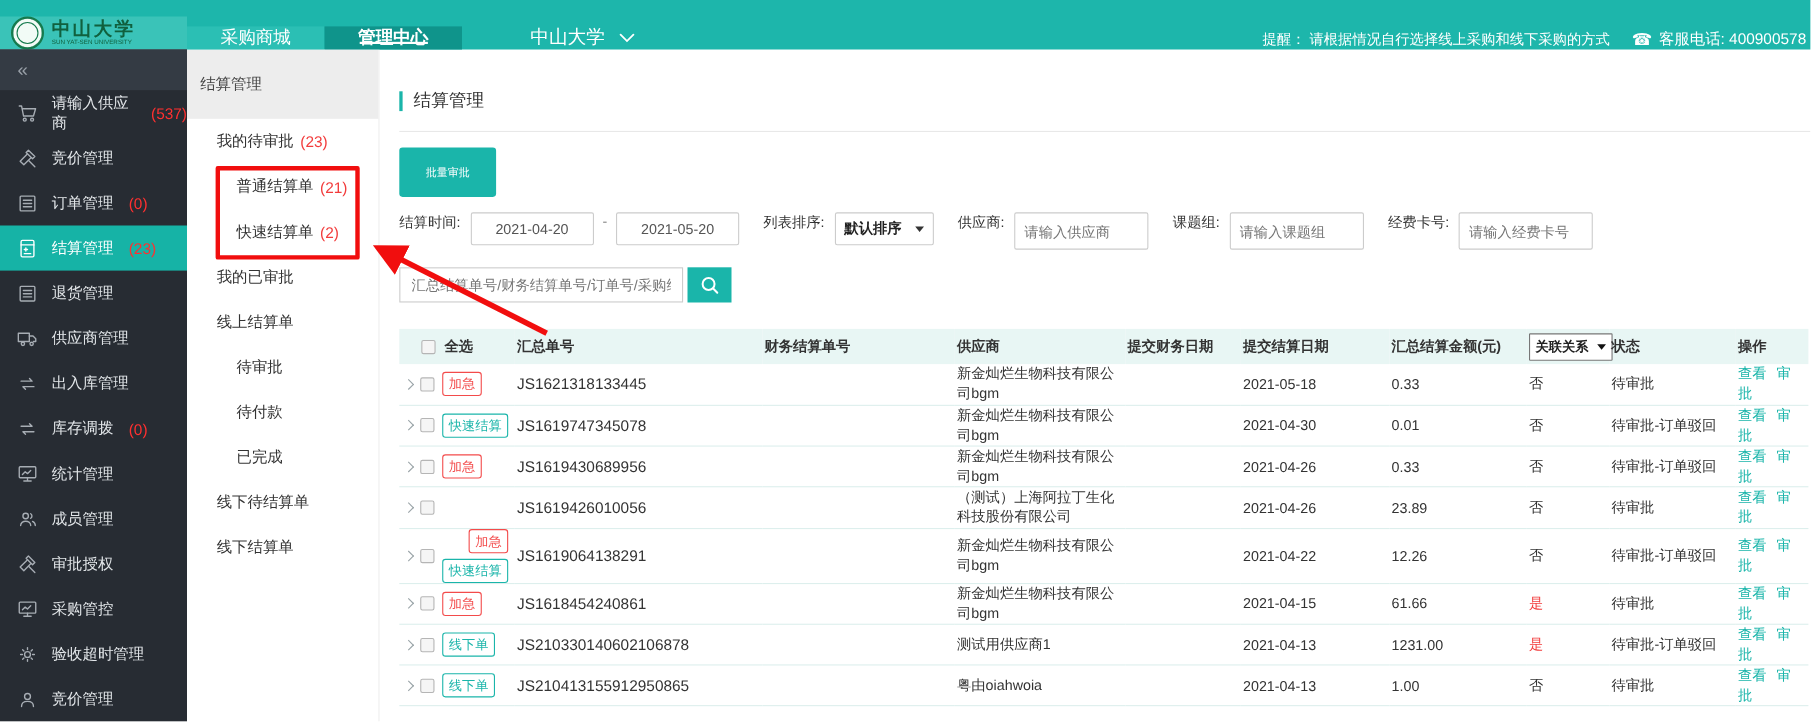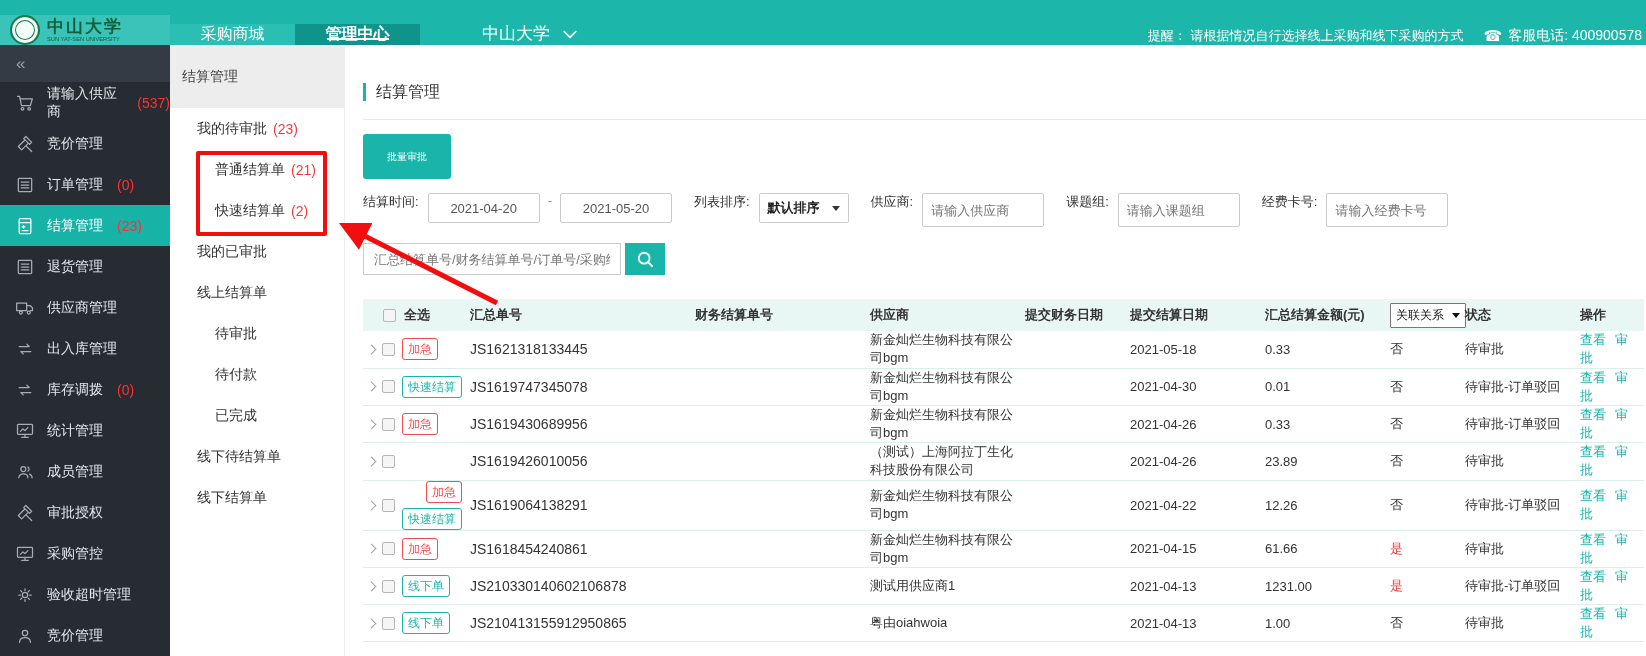--- a/index.html
+++ b/index.html
@@ -91,21 +91,21 @@
   .cbx{width:13px;height:13px;border:1px solid #b5b5b5;background:#f5f5f5;border-radius:2px;flex-shrink:0;cursor:pointer}
   .tagcol{display:flex;flex-direction:column;gap:5px;align-items:flex-end}
   .tag{font-size:12px;line-height:1;padding:4px 5px;border-radius:3px;border:1px solid;white-space:nowrap;background:#fff}
   .tag.urgent{color:#f34b4b;border-color:#f34b4b}
   .tag.fast,.tag.offline{color:var(--accent);border-color:var(--accent)}
   .id-cell{font-size:14px}
   .supplier{line-height:1.4}
   .links a{color:var(--accent);text-decoration:none;margin-right:9px;cursor:pointer}
   .redtxt{color:var(--danger)}
   .rel-select{width:76px;height:25px;border:1px solid #777;border-radius:1px;background:#fff;display:flex;
-              align-items:center;justify-content:space-between;padding:0 5px;font-weight:normal;
+              align-items:center;justify-content:space-between;padding:0 5px;font-weight:bold;
               font-size:12px;color:#222;cursor:pointer}
   .rel-caret{width:0;height:0;border-left:4px solid transparent;border-right:4px solid transparent;border-top:5px solid #111}
 
   
   .anno-box{position:absolute;left:196px;top:151px;width:131px;height:85px;border:4px solid var(--anno);
             border-radius:2px;z-index:50;pointer-events:none}
   .anno-svg{position:absolute;left:0;top:0;z-index:50;pointer-events:none}
 </style>
 </head>
 <body>

